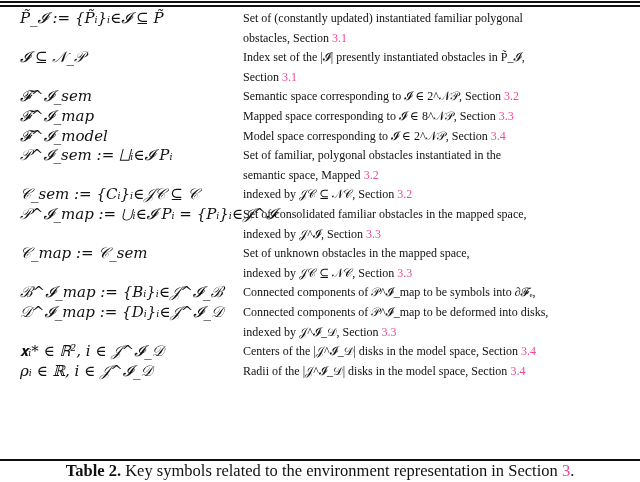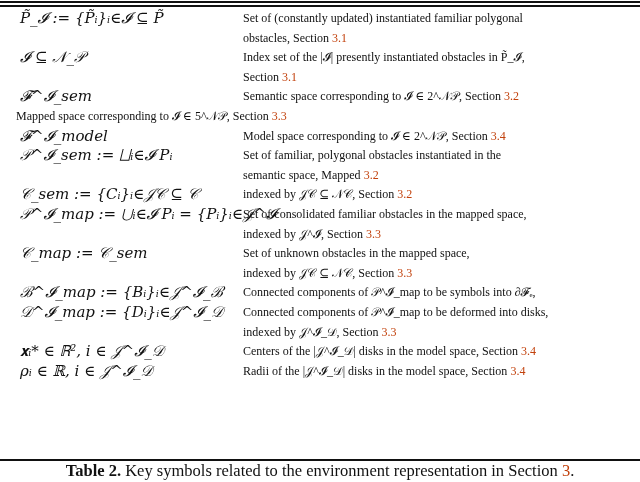--- a/index.html
+++ b/index.html
@@ -16,21 +16,21 @@
     .row { position: relative; display: flex; }
     .sym {
       width: 227px; padding-left: 4px; box-sizing: border-box;
       font-family: "DejaVu Serif", "Liberation Serif", serif;
       font-style: italic; font-size: 15px; line-height: 19.6px; white-space: nowrap;
     }
     .desc {
       width: 409px; padding-left: 0; font-size: 12px; line-height: 19.6px;
     }
     .desc .line { display: block; white-space: nowrap; }
-    .ref { color: #c2410c; }
+    .ref { color: #ec4899; }
     .caption {
       position: absolute; top: 461px; left: 0; width: 640px; text-align: center;
       font-size: 16.5px; line-height: 19px;
     }
     .caption b { font-weight: bold; }
   </style>
 </head>
 <body>
 
 <div class="rule-top a"></div>
@@ -51,22 +51,23 @@
         <span class="line"><span>Section </span><span class="ref">3.1</span></span>
       </div>
     </div>
     <div class="row">
       <div class="sym">𝓕^𝓘_sem</div>
       <div class="desc">
         <span class="line"><span>Semantic space corresponding to 𝓘 ∈ 2^𝒩𝒫, Section </span><span class="ref">3.2</span></span>
       </div>
     </div>
     <div class="row">
+      <div class="sym">𝓕^𝓘_map</div>
       <div class="desc">
-        <span class="line"><span>Mapped space corresponding to 𝓘 ∈ 5^𝒩𝒫, Section </span><span class="ref">3.3</span></span>
+        <span class="line"><span>Mapped space corresponding to 𝓘 ∈ 8^𝒩𝒫, Section </span><span class="ref">3.3</span></span>
       </div>
     </div>
     <div class="row">
       <div class="sym">𝓕^𝓘_model</div>
       <div class="desc">
         <span class="line"><span>Model space corresponding to 𝓘 ∈ 2^𝒩𝒫, Section </span><span class="ref">3.4</span></span>
       </div>
     </div>
     <div class="row">
       <div class="sym">𝒫^𝓘_sem := ⨆ᵢ∈𝓘 Pᵢ</div>

